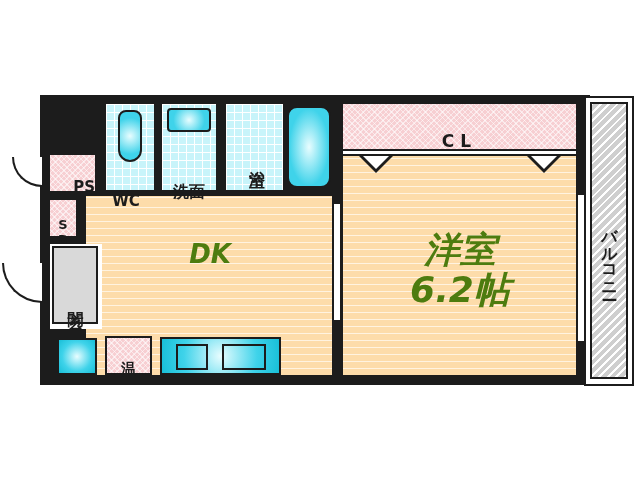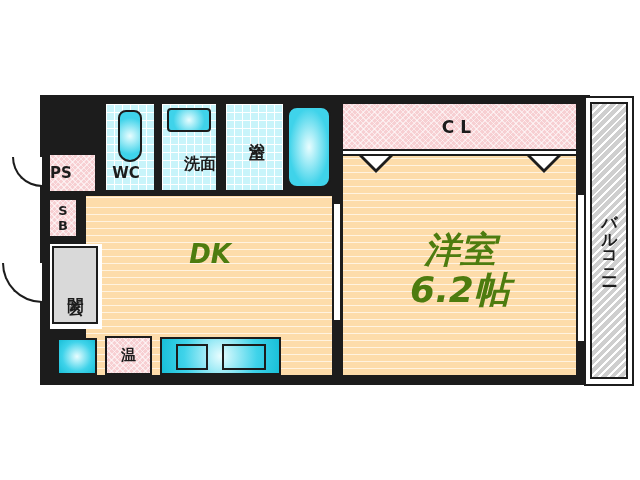--- a/index.html
+++ b/index.html
@@ -4,21 +4,21 @@
 <style>
   html,body{margin:0;padding:0;background:#ffffff;}
   body{width:640px;height:480px;position:relative;overflow:hidden;font-family:"DejaVu Sans","Liberation Sans",sans-serif;}
   .abs{position:absolute;box-sizing:border-box;}
   .wall{background:#1c1c1c;}
   .floor{background-color:#fddcaa;background-image:repeating-linear-gradient(0deg,#fddcaa 0px,#fddcaa 6px,#fff3e0 6px,#fff3e0 7px);}
   .tile{background-color:#c8f4fa;background-image:linear-gradient(#ffffff 1px,transparent 1px),linear-gradient(90deg,#ffffff 1px,transparent 1px);background-size:8px 8px;}
   .pink{background-color:#f7cfd2;background-image:repeating-linear-gradient(45deg,rgba(255,255,255,.55) 0 1px,transparent 1px 4px),repeating-linear-gradient(-45deg,rgba(255,255,255,.55) 0 1px,transparent 1px 4px);}
   .balc{background-color:#cfcfcf;background-image:repeating-linear-gradient(-45deg,#ffffff 0 2px,#cfcfcf 2px 6px);border:2px solid #1c1c1c;}
   .label{font-weight:bold;font-style:italic;color:#4d7c0f;text-align:center;line-height:1.1;}
-  .lbl-s{font-weight:bold;color:#1c1c1c;text-align:center;}
+  .lbl-s{font-weight:bold;color:#1c1c1c;text-align:center;margin-top:28px;}
   .cyanfix{background:radial-gradient(circle at 50% 50%,#e8fdff 0%,#3fd3ea 60%,#18bfd8 100%);border:2px solid #1c1c1c;}
   .vert{writing-mode:vertical-rl;text-orientation:upright;}
 </style>
 </head>
 <body>
 
 <div class="abs wall" style="left:40px;top:95px;width:550px;height:290px;"></div>
 
 <div class="abs floor" style="left:86px;top:200px;width:246px;height:175px;"></div>
 
@@ -35,29 +35,29 @@
 <div class="abs" style="left:527px;top:156px;width:0;height:0;border-left:17px solid transparent;border-right:17px solid transparent;border-top:17px solid #1c1c1c;"></div>
 <div class="abs" style="left:531px;top:156px;width:0;height:0;border-left:13px solid transparent;border-right:13px solid transparent;border-top:13px solid #fff;"></div>
 
 <div class="abs tile" style="left:106px;top:104px;width:48px;height:86px;">
   <div class="abs" style="left:12px;top:6px;width:24px;height:52px;border:2px solid #1c1c1c;border-radius:8px 8px 12px 12px;background:radial-gradient(circle,#e8fdff,#3fd3ea 70%);"></div>
   <span class="abs lbl-s" style="left:0;top:60px;width:40px;font-size:15px;">WC</span>
 </div>
 
 <div class="abs tile" style="left:162px;top:104px;width:54px;height:86px;">
   <div class="abs" style="left:5px;top:4px;width:44px;height:24px;border:2px solid #1c1c1c;border-radius:4px;background:radial-gradient(circle,#e8fdff,#3fd3ea 70%);"></div>
-  <span class="abs lbl-s" style="left:0;top:50px;width:54px;font-size:16px;text-align:right;">洗面</span>
+  <span class="abs lbl-s" style="left:0;top:50px;width:54px;font-size:16px;">洗面</span>
 </div>
 
 <div class="abs tile" style="left:226px;top:104px;width:57px;height:86px;">
   <span class="abs lbl-s vert" style="left:20px;top:26px;font-size:16px;">浴室</span>
 </div>
 <div class="abs" style="left:287px;top:106px;width:44px;height:82px;border:2px solid #1c1c1c;border-radius:10px;background:radial-gradient(ellipse,#e8fdff,#3fd3ea 70%);"></div>
 
-<div class="abs pink" style="left:50px;top:155px;width:45px;height:36px;display:flex;align-items:center;justify-content:flex-start;">
+<div class="abs pink" style="left:50px;top:155px;width:45px;height:36px;display:flex;align-items:center;justify-content:flex-end;">
   <span class="lbl-s" style="font-size:15px;">PS</span>
 </div>
 <div class="abs" style="left:12px;top:157px;width:30px;height:30px;border:2px solid #1c1c1c;border-top:none;border-right:none;border-radius:0 0 0 30px;background:#fff;"></div>
 
 <div class="abs pink" style="left:50px;top:200px;width:26px;height:36px;display:flex;align-items:center;justify-content:center;">
   <span class="lbl-s vert" style="font-size:13px;">SB</span>
 </div>
 
 <div class="abs" style="left:50px;top:244px;width:52px;height:85px;background:#fff;">
   <div class="abs" style="left:2px;top:2px;width:46px;height:78px;background:#d9d9d9;border:2px solid #1c1c1c;display:flex;align-items:center;justify-content:center;">

